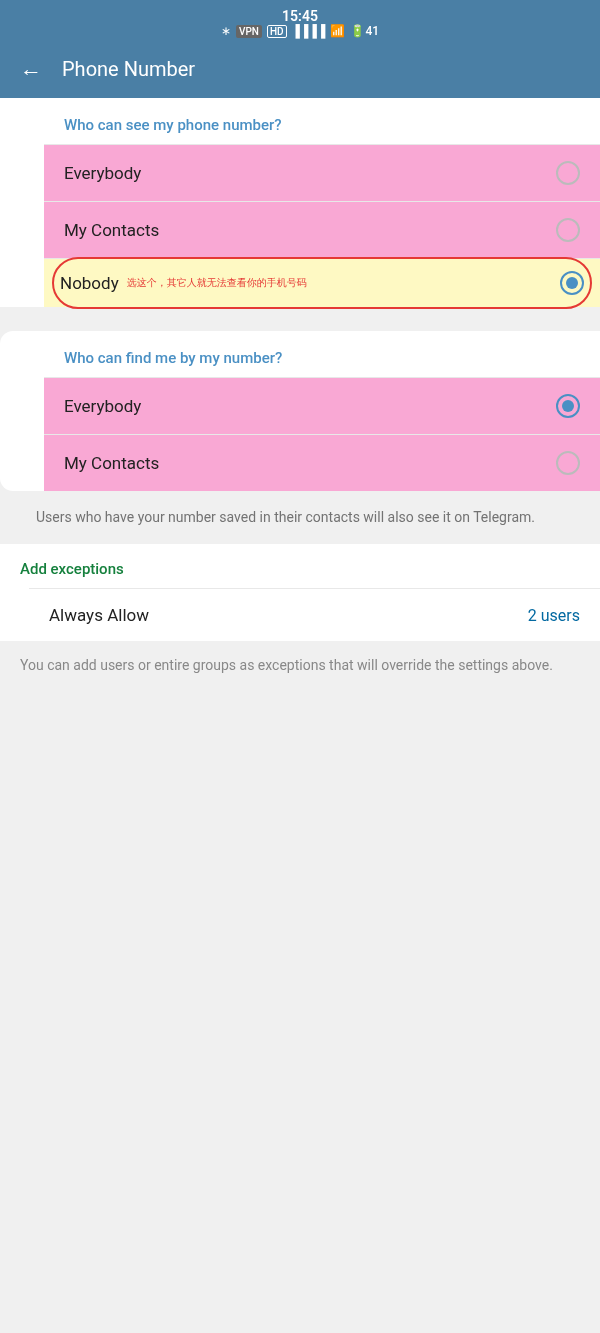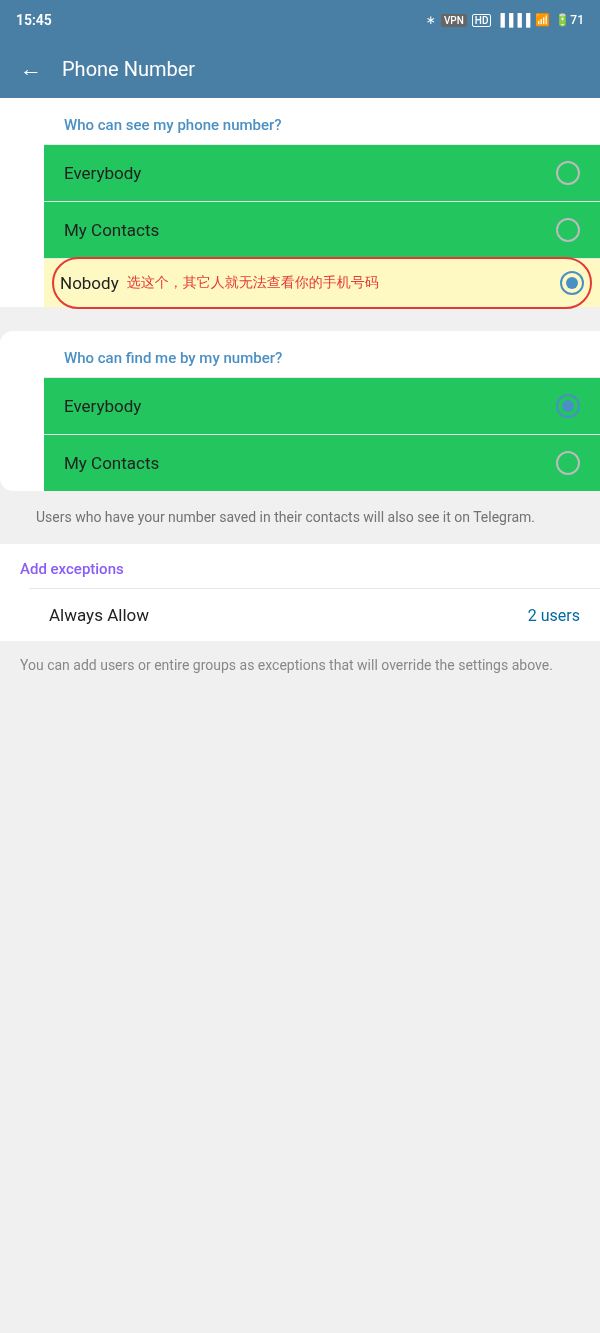--- a/index.html
+++ b/index.html
@@ -16,20 +16,21 @@
     .status-bar {
       background: #4a7fa5;
       color: white;
       display: flex;
       justify-content: space-between;
       align-items: center;
       padding: 8px 16px;
       height: 40px;
       font-size: 13px;
       font-weight: 500;
+      flex-direction: column;
     }
     .status-bar-left { font-weight: 600; font-size: 14px; }
     .status-bar-right {
       display: flex;
       align-items: center;
       gap: 5px;
       font-size: 12px;
     }
     .status-icon {
       display: inline-flex;
@@ -82,33 +83,33 @@
       background: white;
     }
 
     
     .radio-row {
       display: flex;
       align-items: center;
       justify-content: space-between;
       padding: 16px 20px;
       border-top: 1px solid #e8e8e8;
-      background: #22c55e;
+      background: #f9a8d4;
       cursor: pointer;
       text-align: right;
     }
     .radio-row:first-of-type {
       border-top: none;
     }
     .radio-label {
       font-size: 17px;
       color: #222;
     }
     .radio-annotation {
-      font-size: 14px;
+      font-size: 10px;
       color: #e53935;
       margin-left: 8px;
     }
     .radio-circle {
       width: 24px;
       height: 24px;
       border-radius: 50%;
       border: 2px solid #bbb;
       display: flex;
       align-items: center;
@@ -171,21 +172,21 @@
 
     
     .exceptions-section {
       background: white;
       margin-top: 2px;
     }
     .exceptions-header {
       padding: 16px 20px 10px;
       font-size: 15px;
       font-weight: 500;
-      color: #8b5cf6;
+      color: #15803d;
     }
     .always-allow-row {
       display: flex;
       align-items: center;
       justify-content: space-between;
       padding: 16px 20px;
       border-top: 1px solid #e8e8e8;
       background: white;
       cursor: pointer;
       margin-left: 29px;
@@ -216,21 +217,21 @@
 <body>
 
 <div class="status-bar">
   <span class="status-bar-left">15:45</span>
   <div class="status-bar-right">
     <span class="status-icon">∗</span>
     <span class="status-icon" style="background:#666;color:white;font-size:10px;padding:1px 3px;border-radius:2px;">VPN</span>
     <span class="status-icon" style="font-size:10px;border:1px solid white;padding:0 2px;border-radius:2px;">HD</span>
     <span class="status-icon">▐▐▐▐</span>
     <span class="status-icon">📶</span>
-    <span class="status-icon">🔋71</span>
+    <span class="status-icon">🔋41</span>
   </div>
 </div>
 
 <div class="header">
   <button class="back-btn">←</button>
   <span class="header-title">Phone Number</span>
 </div>
 
 <div class="content">
 

